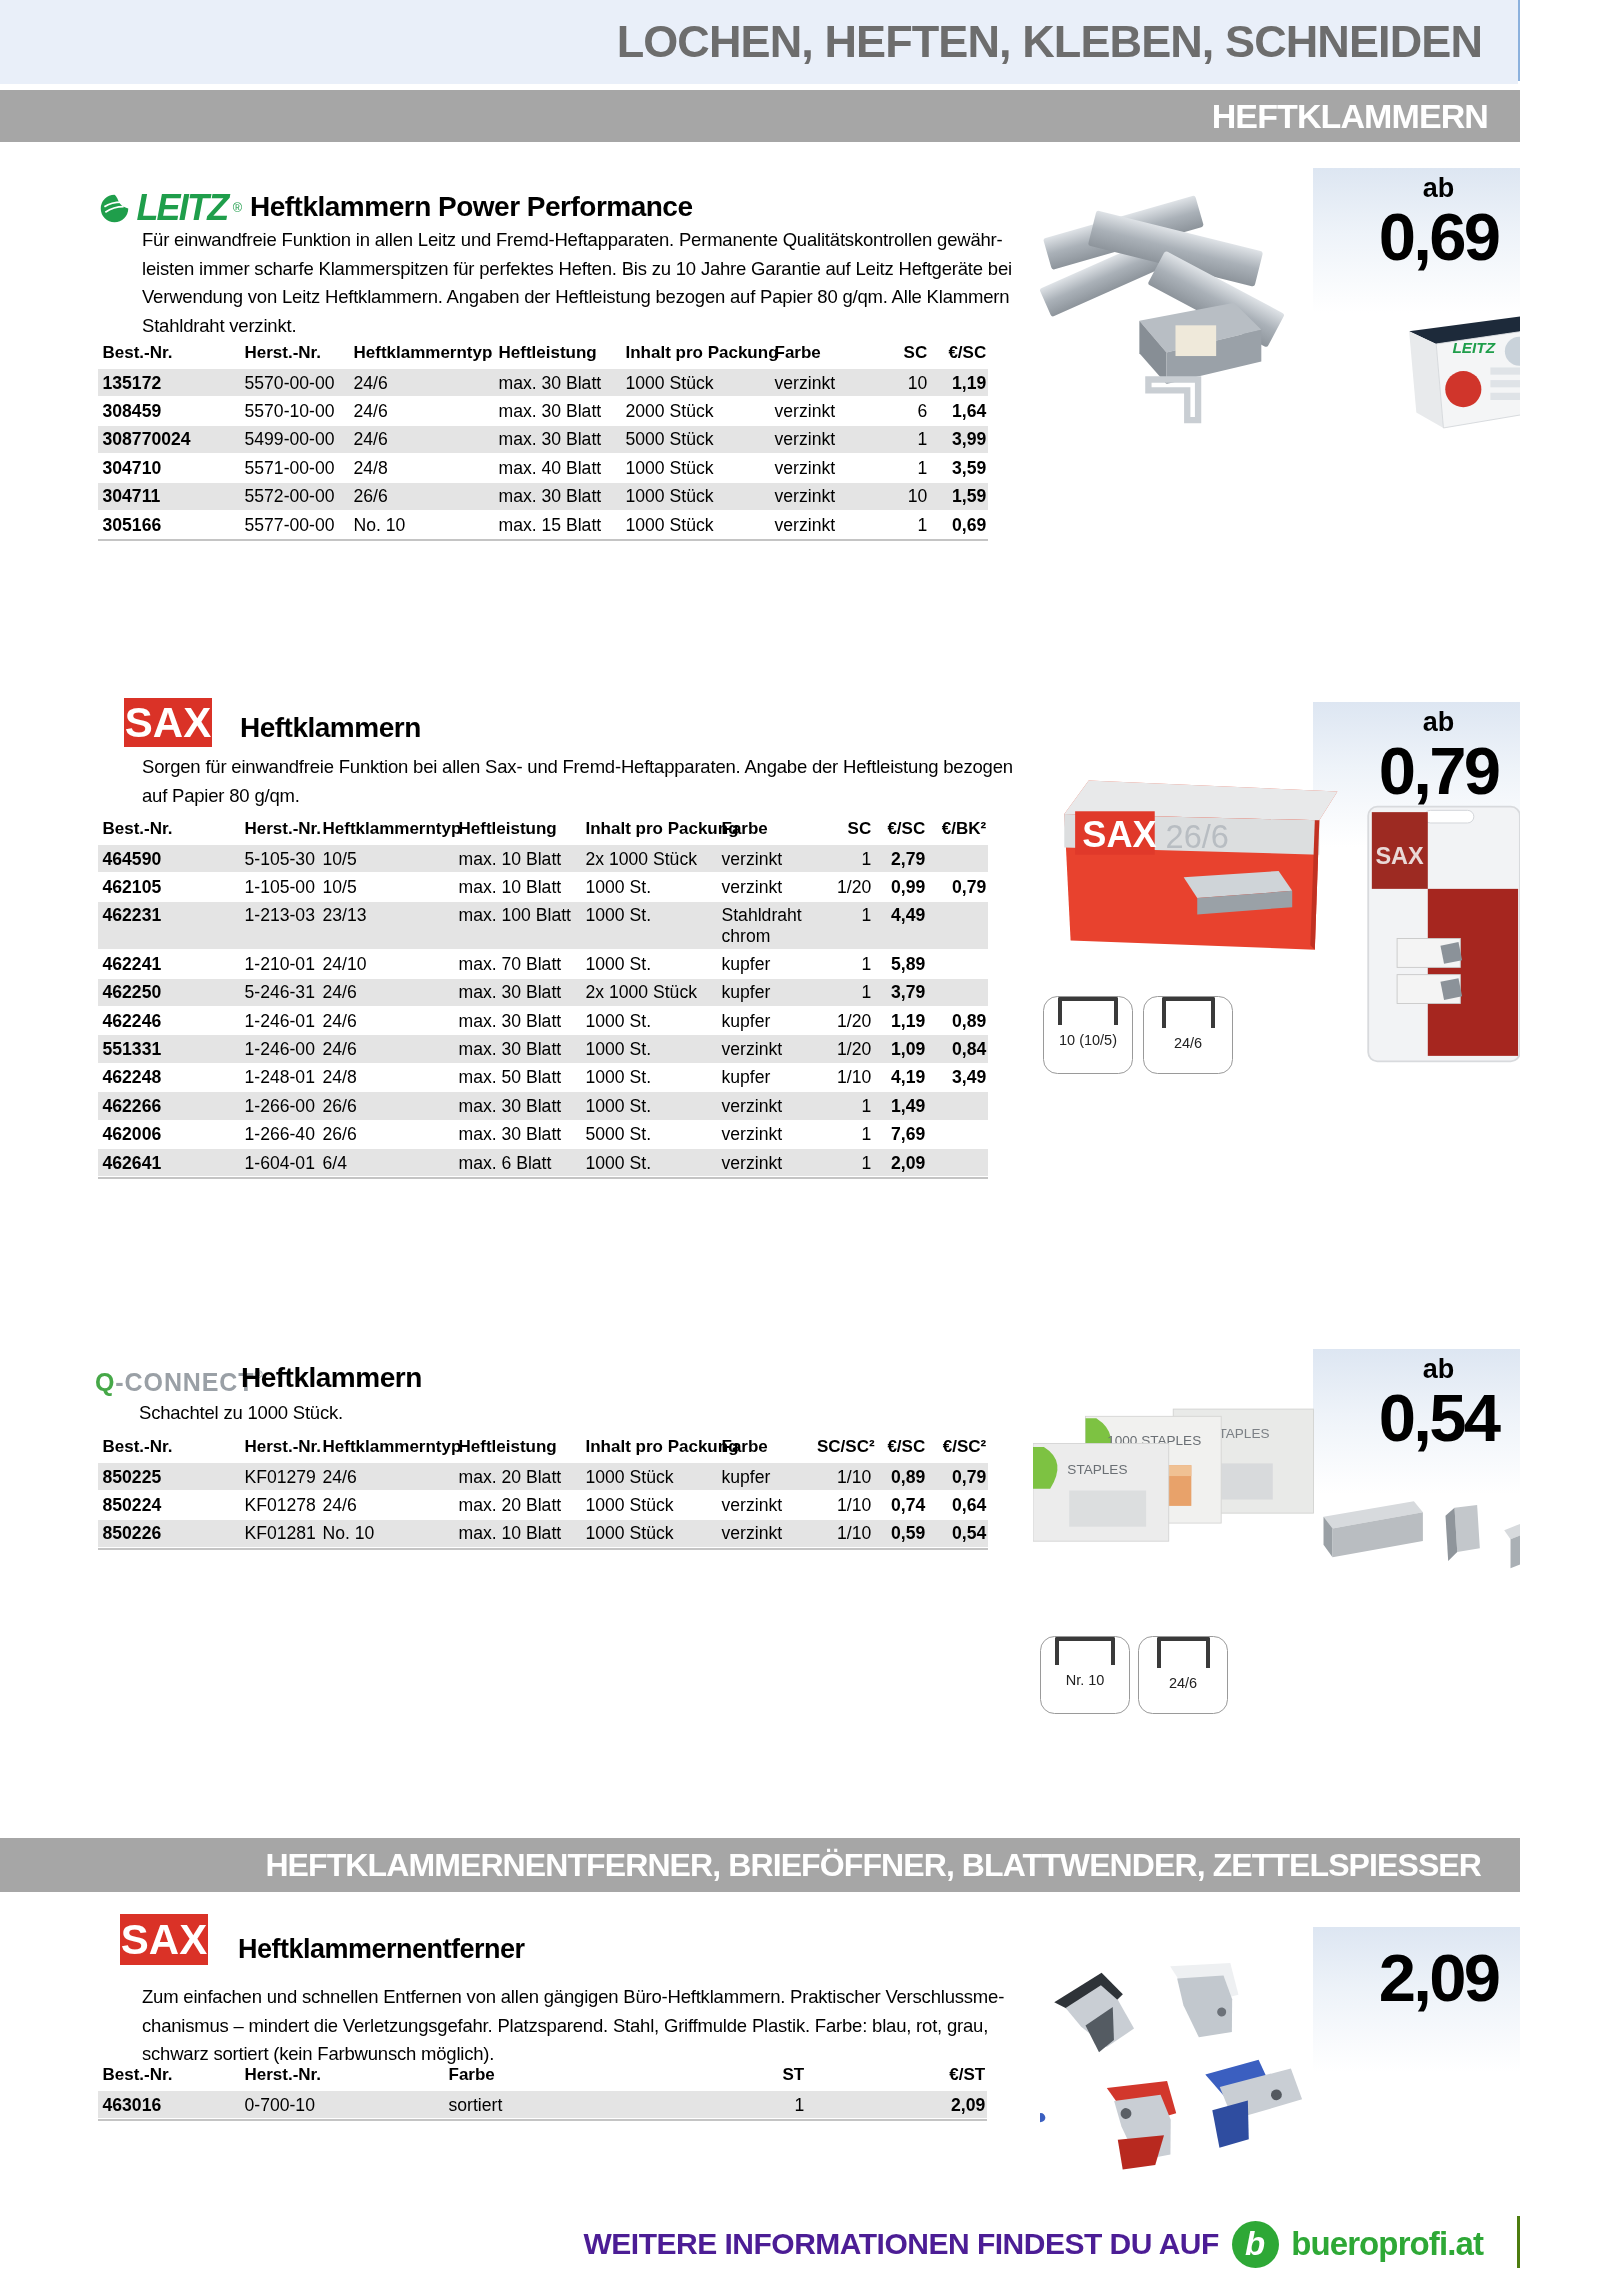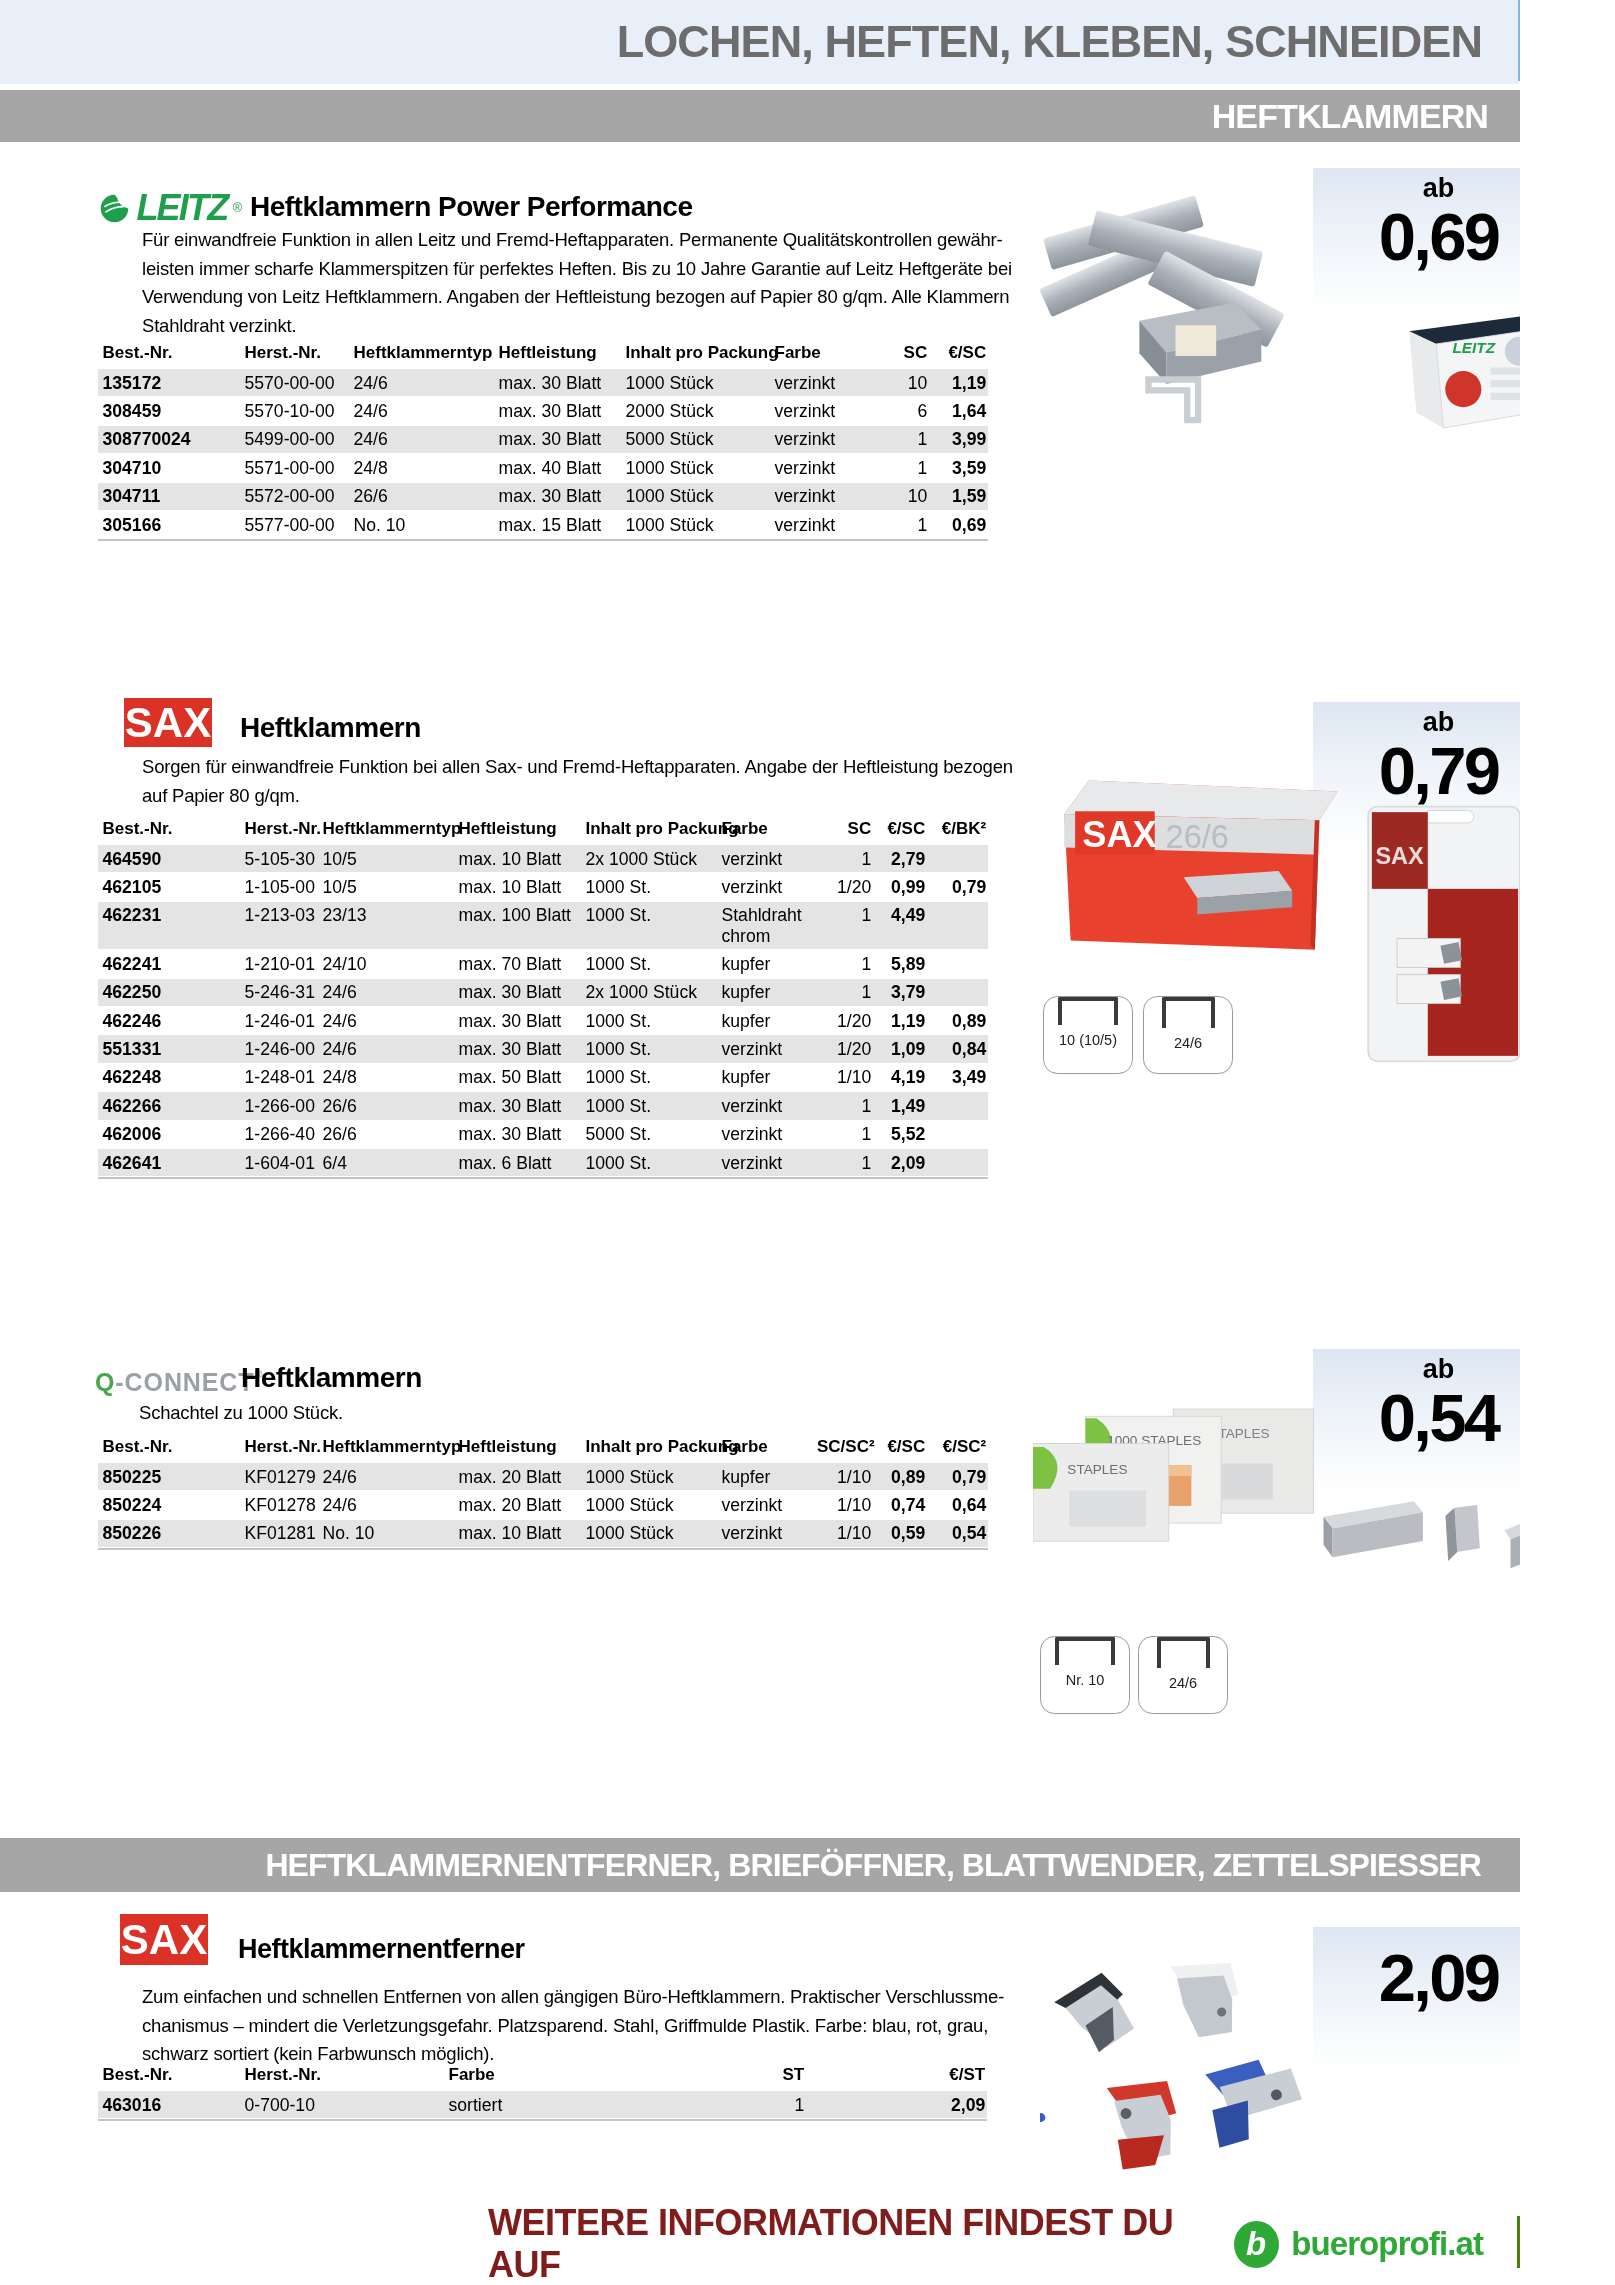--- a/index.html
+++ b/index.html
@@ -54,21 +54,21 @@
                display:flex;flex-direction:column;align-items:center;justify-content:flex-start;
                box-sizing:border-box;padding-bottom:5.4px;}
   .staple-shape{border:4.5px solid #3a3a3a;border-bottom:none;border-radius:1.8px 1.8px 0 0;margin-bottom:7.2px;}
   .shape-wide{width:52px;height:23.5px;}
   .shape-sq{width:45px;height:27px;}
   .staple-icon-label{font-size:14.5px;color:#222;}
 
   
   .footer-row{left:488px;top:2218px;width:995px;height:52px;display:flex;align-items:center;
               justify-content:flex-end;gap:12.7px;}
-  .footer-text{font-size:36px;font-weight:bold;color:#7f1d1d;letter-spacing:-0.5px;}
+  .footer-text{font-size:30px;font-weight:bold;color:#4c1d95;letter-spacing:-0.5px;}
   .footer-logo{width:47px;height:47px;border-radius:50%;background:#2ea836;color:#fff;display:flex;
                align-items:center;justify-content:center;font-size:33px;font-weight:bold;font-style:italic;}
   .footer-site{font-size:33px;font-weight:bold;color:#2ea836;letter-spacing:-0.9px;}
   .page-num-box{left:1517px;top:2216px;width:99px;height:52px;background:#4d7c0f;color:#fff;
                 display:flex;align-items:center;justify-content:center;font-size:21px;font-weight:bold;}
 
   .banner2{left:0;top:1838px;width:1578px;height:54px;background:#a6a6a6;display:flex;align-items:center;
            justify-content:flex-end;padding-right:97px;box-sizing:border-box;color:#fff;
            font-size:32px;font-weight:bold;letter-spacing:-0.9px;}
 </style>
@@ -357,21 +357,21 @@
             <td class="r b"></td>
           </tr>
           <tr>
             <td class="b">462006</td>
             <td>1-266-40</td>
             <td>26/6</td>
             <td>max. 30 Blatt</td>
             <td>5000 St.</td>
             <td>verzinkt</td>
             <td class="r">1</td>
-            <td class="r b">5,52</td>
+            <td class="r b">7,69</td>
             <td class="r b"></td>
           </tr>
           <tr>
             <td class="b">462641</td>
             <td>1-604-01</td>
             <td>6/4</td>
             <td>max. 6 Blatt</td>
             <td>1000 St.</td>
             <td>verzinkt</td>
             <td class="r">1</td>

